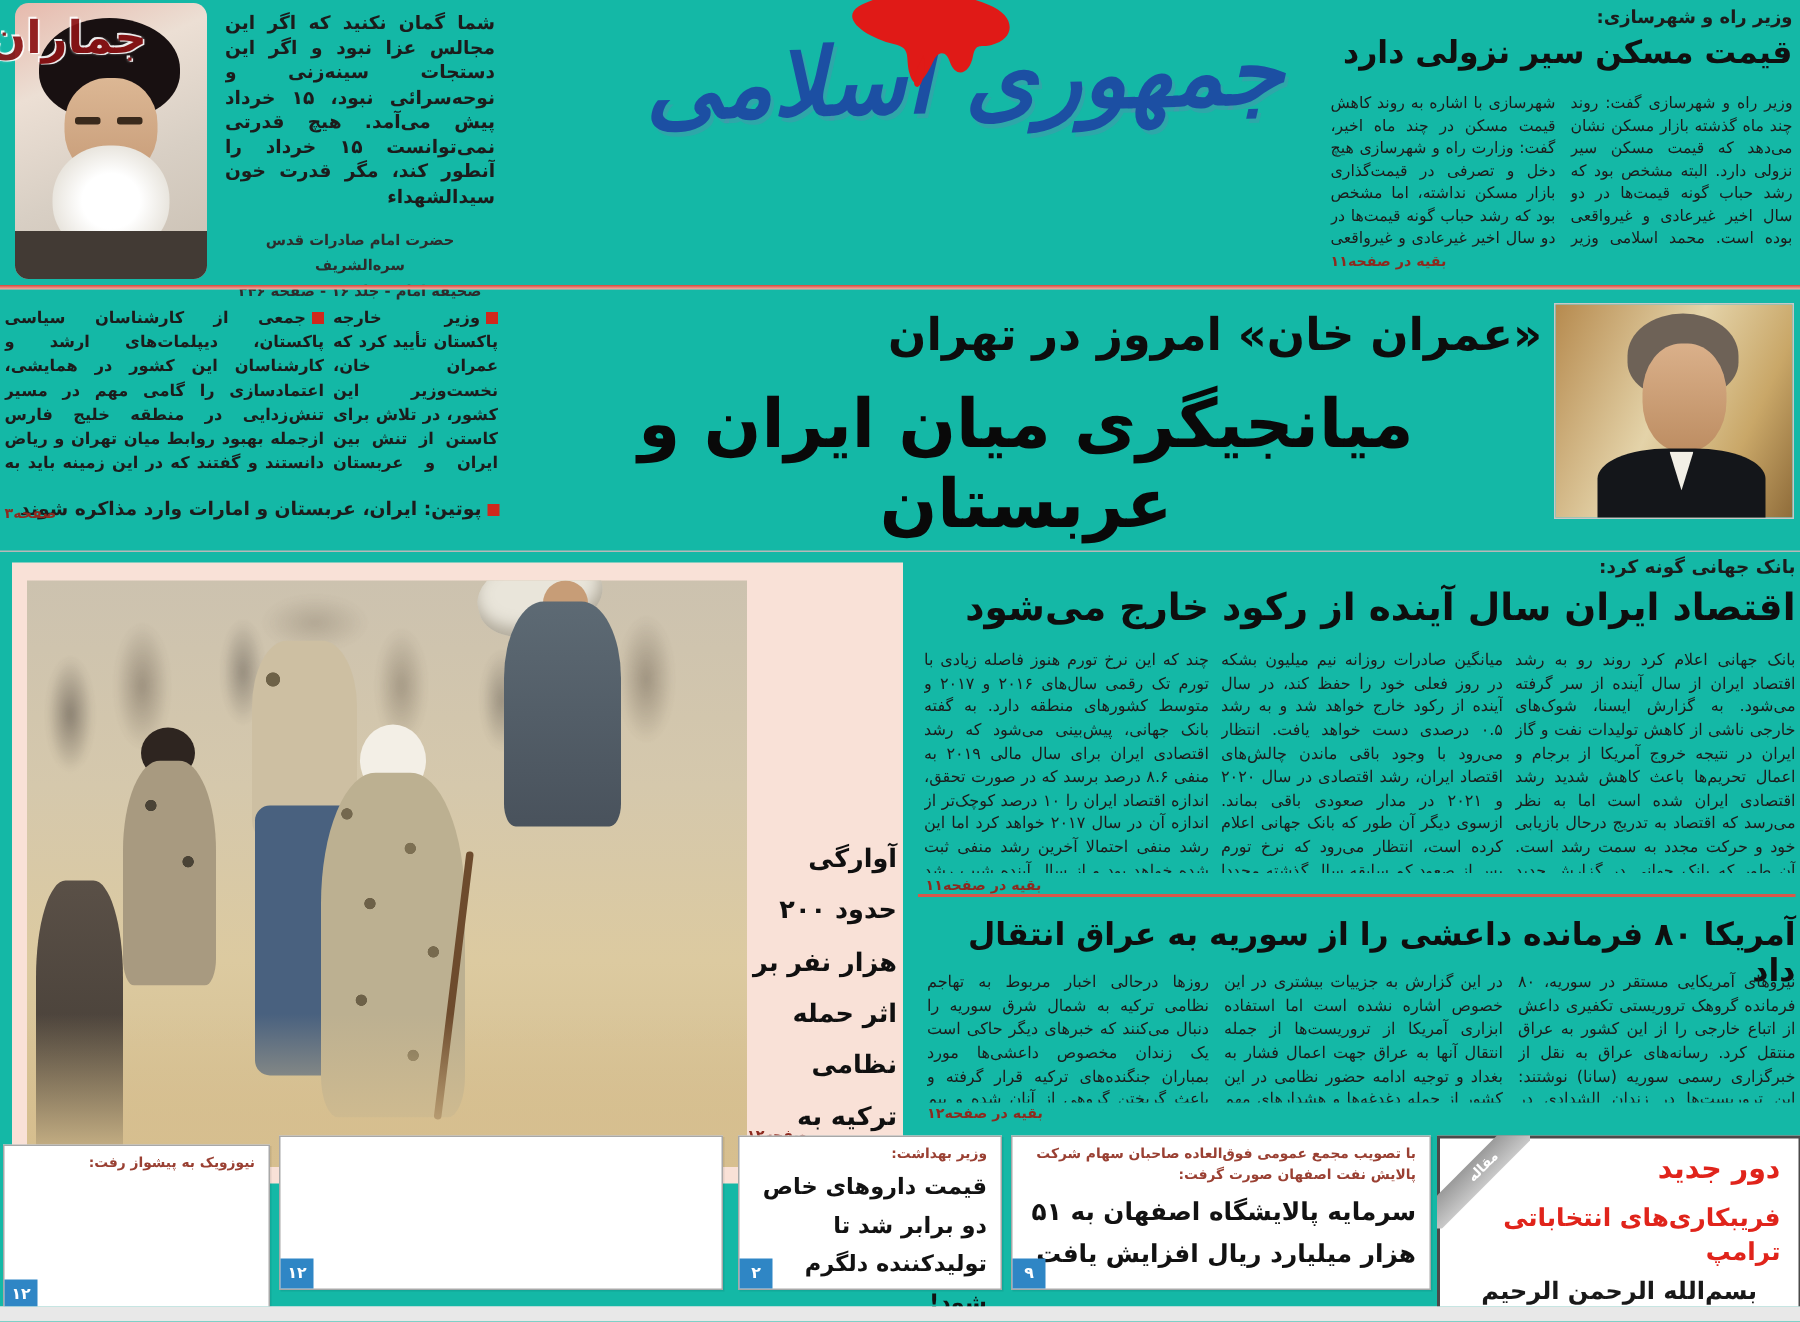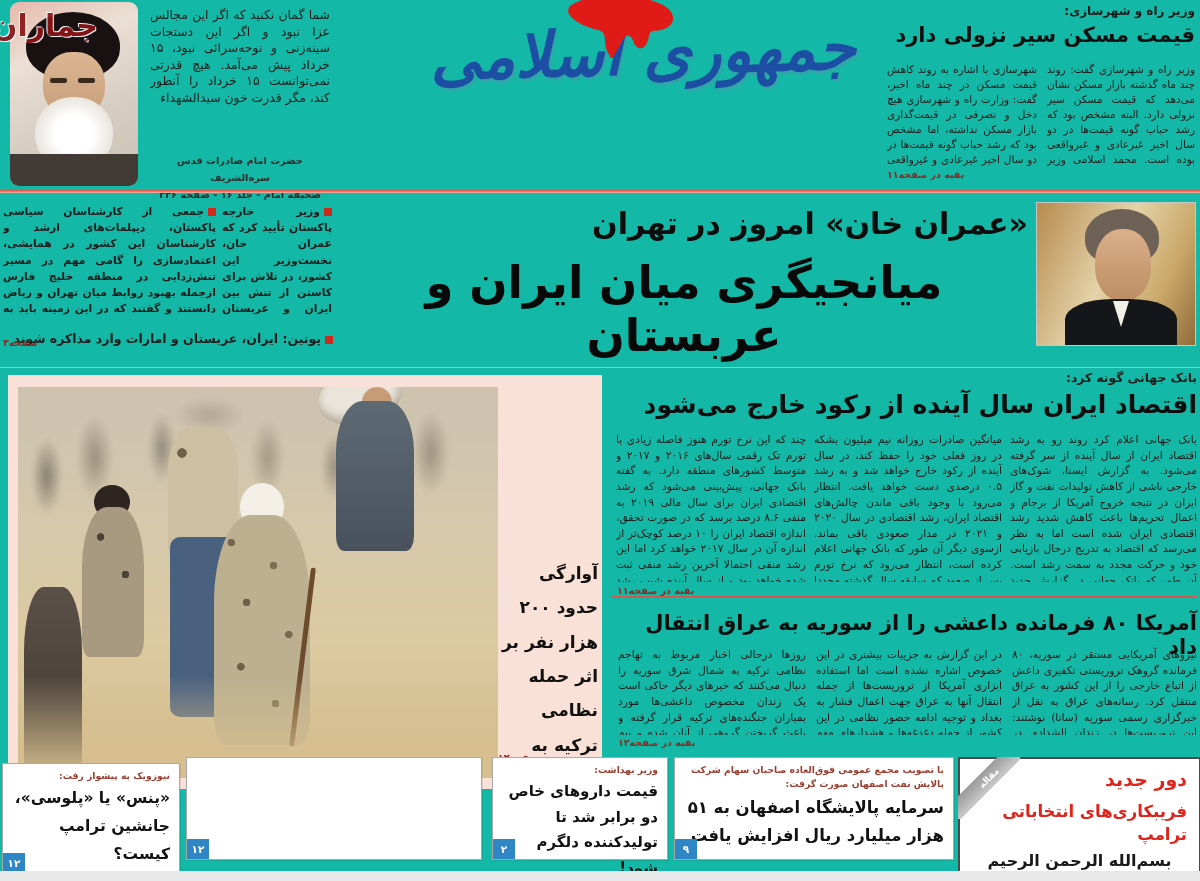--- a/index.html
+++ b/index.html
@@ -13,21 +13,21 @@
   .khomeini{left:10px;top:2px;width:128px;height:184px;border-radius:9px;overflow:hidden;
             background:linear-gradient(155deg,#e6b9ac 0%,#ecdfd4 28%,#d8cfc4 60%,#c9bfb2 100%);}
   .kh-turban{position:absolute;left:16px;top:10px;width:94px;height:68px;background:#181011;border-radius:50% 50% 46% 46%;}
   .kh-face{position:absolute;left:33px;top:50px;width:62px;height:66px;background:linear-gradient(#dcb794,#c79c78);border-radius:46%;}
   .kh-brow1,.kh-brow2{position:absolute;top:76px;width:17px;height:5px;background:#3a2a1c;border-radius:2px;}
   .kh-brow1{left:40px;} .kh-brow2{left:68px;}
   .kh-beard{position:absolute;left:25px;top:95px;width:78px;height:74px;background:radial-gradient(#ffffff 35%,#e6e2da 75%);border-radius:48%;}
   .kh-robe{position:absolute;left:0;top:152px;width:128px;height:32px;background:#423a34;}
   .watermark{left:-6px;top:8px;z-index:6;font-size:30px;font-weight:800;color:#8c1315;
              text-shadow:0 0 2px #fff,1px 1px 0 #fff,-1px -1px 0 #fff;opacity:.92;width:104px;overflow:hidden;white-space:nowrap;}
-  .quote{left:150px;top:7px;width:180px;height:146px;font-size:12.4px;font-weight:400;line-height:1.33;overflow:hidden;}
+  .quote{left:150px;top:7px;width:180px;height:146px;font-size:12.4px;font-weight:700;line-height:1.33;overflow:hidden;}
   .quote-attr{left:150px;top:152px;width:180px;text-align:center;font-size:9.8px;font-weight:700;color:#2d2d2d;line-height:1.75;}
   .logo{left:408px;top:0;width:470px;height:140px;}
   .logo-text{position:absolute;left:0;right:0;top:16px;text-align:center;font-family:"DejaVu Serif",serif;
              font-style:italic;font-weight:bold;font-size:62px;color:#1c4fa3;letter-spacing:-2px;
              transform:rotate(-1.5deg);text-shadow:2px 3px 0 rgba(110,130,175,.30);z-index:2;}
   .drip{position:absolute;left:150px;top:-4px;width:132px;height:72px;z-index:3;}
   .dateline{left:398px;top:141px;width:480px;text-align:right;font-size:10.6px;font-weight:700;color:#8d2a1f;line-height:1.9;}
   .housing-kicker{left:885px;top:4px;width:310px;text-align:right;font-size:12px;font-weight:700;}
   .housing-title{left:885px;top:23px;width:310px;text-align:right;font-size:21px;font-weight:800;letter-spacing:-.5px;color:#101010;}
   .hcol{top:62px;height:104px;font-size:10.5px;line-height:1.43;overflow:hidden;}
@@ -203,21 +203,20 @@
 
   <div class="abs daesh-rule"></div>
   <div class="abs daesh-title">آمریکا ۸۰ فرمانده داعشی را از سوریه به عراق انتقال داد</div>
   <div class="abs ncol dcol dc1 just">نیروهای آمریکایی مستقر در سوریه، ۸۰ فرمانده گروهک تروریستی تکفیری داعش از اتباع خارجی را از این کشور به عراق منتقل کرد. رسانه‌های عراق به نقل از خبرگزاری رسمی سوریه (سانا) نوشتند: این تروریست‌ها در زندان الشدادی در حومه حسکه جنوبی در زندان بودند.</div>
   <div class="abs ncol dcol dc2 just">در این گزارش به جزییات بیشتری در این خصوص اشاره نشده است اما استفاده ابزاری آمریکا از تروریست‌ها از جمله انتقال آنها به عراق جهت اعمال فشار به بغداد و توجیه ادامه حضور نظامی در این کشور از جمله دغدغه‌ها و هشدارهای مهم سال‌های اخیر در عراق بوده است. عراقی‌ها این</div>
   <div class="abs ncol dcol dc3 just">روزها درحالی اخبار مربوط به تهاجم نظامی ترکیه به شمال شرق سوریه را دنبال می‌کنند که خبرهای دیگر حاکی است یک زندان مخصوص داعشی‌ها مورد بمباران جنگنده‌های ترکیه قرار گرفته و باعث گریختن گروهی از آنان شده و بیم جدی فرار آنها به عراق وجود دارد.</div>
   <div class="abs daesh-more pageref">بقیه در صفحه۱۲</div>
 
   <div class="bbox bx1">
     <div class="kick">نیوزویک به پیشواز رفت:</div>
-    <div class="ttl">«پنس» یا «پلوسی»، جانشین ترامپ کیست؟</div>
     <div class="badge">۱۲</div>
   </div>
   <div class="bbox bx2">
     <div class="badge">۱۲</div>
   </div>
   <div class="bbox bx3">
     <div class="kick">وزیر بهداشت:</div>
     <div class="ttl">قیمت داروهای خاص دو برابر شد تا تولیدکننده دلگرم شود!</div>
     <div class="badge">۲</div>
   </div>

